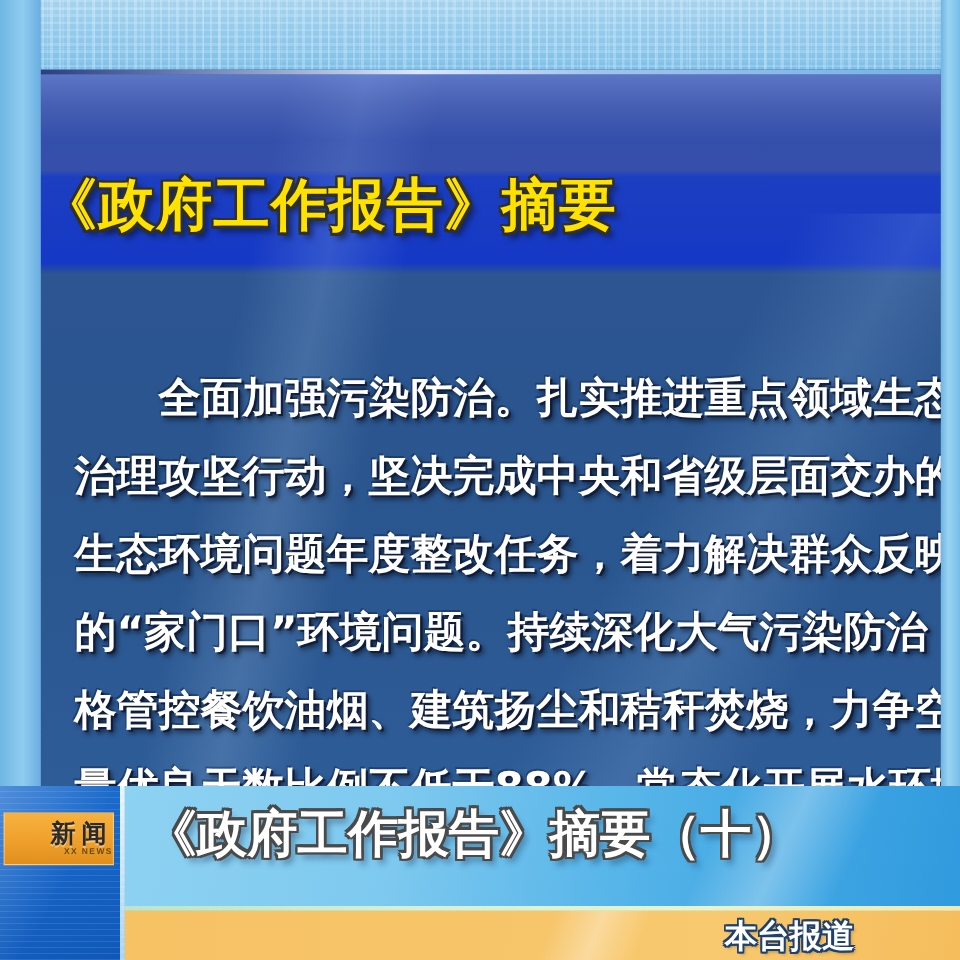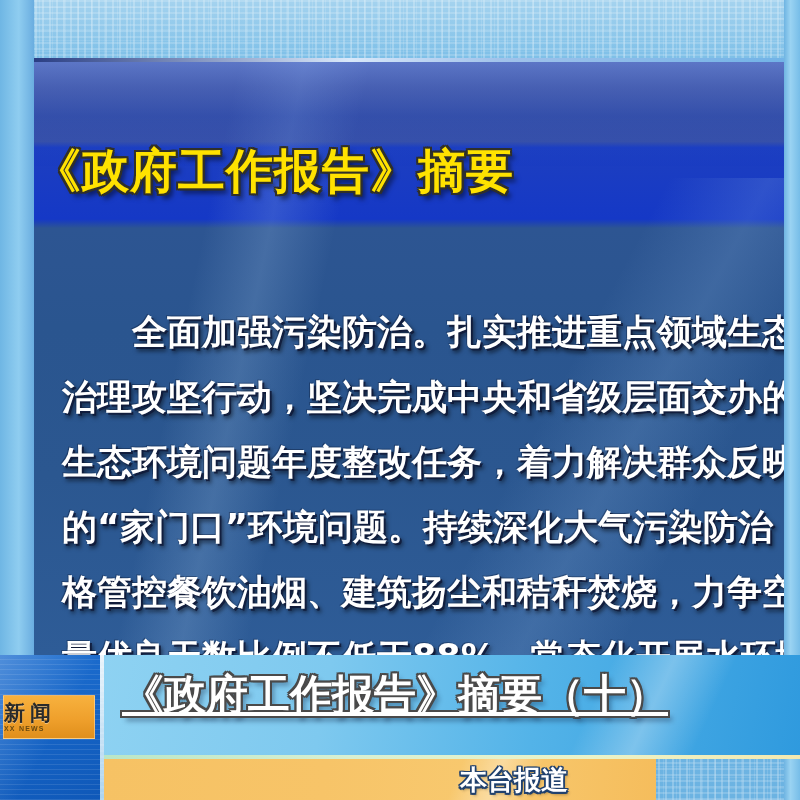--- a/index.html
+++ b/index.html
@@ -123,24 +123,24 @@
     background:linear-gradient(160deg,#1f6fd0 0%, #1766c8 40%, #0f58b8 100%);
     overflow:hidden;
   }
   #bannerLogo .shine{
     position:absolute; inset:0;
     background:
       repeating-linear-gradient(0deg, rgba(255,255,255,.10) 0 1px, rgba(255,255,255,0) 1px 5px),
       linear-gradient(120deg, rgba(255,255,255,.22), rgba(255,255,255,0) 55%);
   }
   #logoBox{
-    position:absolute; left:3px; top:40px; width:92px; height:44px;
+    position:absolute; left:3px; top:22px; width:92px; height:44px;
     background:linear-gradient(180deg,#f7b13e 0%, #efa02c 55%, #e08f1c 100%);
     border:1px solid rgba(255,255,255,.35);
-    display:flex; flex-direction:column; align-items:flex-start; justify-content:center;
+    display:flex; flex-direction:column; align-items:flex-end; justify-content:center;
   }
   #logoBox .cn{
     font-family:"DejaVu Sans", sans-serif;
     font-weight:bold; font-size:21px; color:#2a2a2a; letter-spacing:5px;
     line-height:22px; text-shadow:0 1px 0 rgba(255,255,255,.4);
   }
   #logoBox .en{
     font-family:"Liberation Sans", sans-serif;
     font-weight:bold; font-size:7px; color:#6b4a10; letter-spacing:1.2px;
     line-height:9px;
@@ -159,28 +159,27 @@
   }
   #bannerTitle{
     position:absolute; left:18px; top:12px;
     font-family:"DejaVu Sans", sans-serif;
     font-weight:bold; font-size:42px; color:#ffffff; white-space:nowrap;
     letter-spacing:0px;
     text-shadow:
       -2px 0 0 #4a4a4a, 2px 0 0 #4a4a4a, 0 -2px 0 #4a4a4a, 0 2px 0 #4a4a4a,
       -2px -2px 0 #4a4a4a, 2px -2px 0 #4a4a4a, -2px 2px 0 #4a4a4a, 2px 2px 0 #4a4a4a,
       4px 5px 5px rgba(20,40,70,.45);
-    text-decoration: underline;
   }
   #bannerSep{
     position:absolute; left:0; top:100px; width:696px; height:4px;
     background:linear-gradient(90deg,#b9e6c7 0%, #d8f0d2 35%, #eaf3c9 70%, #f4e9b0 100%);
   }
   #bannerBottom{
-    position:absolute; left:0; top:104px; width:552px; height:41px;
+    position:absolute; left:0; top:104px; width:696px; height:41px;
     background:linear-gradient(95deg,#f6c264 0%, #f7c468 40%, #f8c96f 70%, #f5bd5c 100%);
     overflow:hidden;
   }
   #bannerBottom .bsweep{
     position:absolute; left:240px; top:-20px; width:300px; height:90px;
     background:linear-gradient(112deg, rgba(255,255,255,0) 38%, rgba(255,255,255,.34) 50%, rgba(255,255,255,0) 62%);
   }
   #source{
     position:absolute; right:88px; top:3px;
     font-family:"DejaVu Sans", sans-serif;

